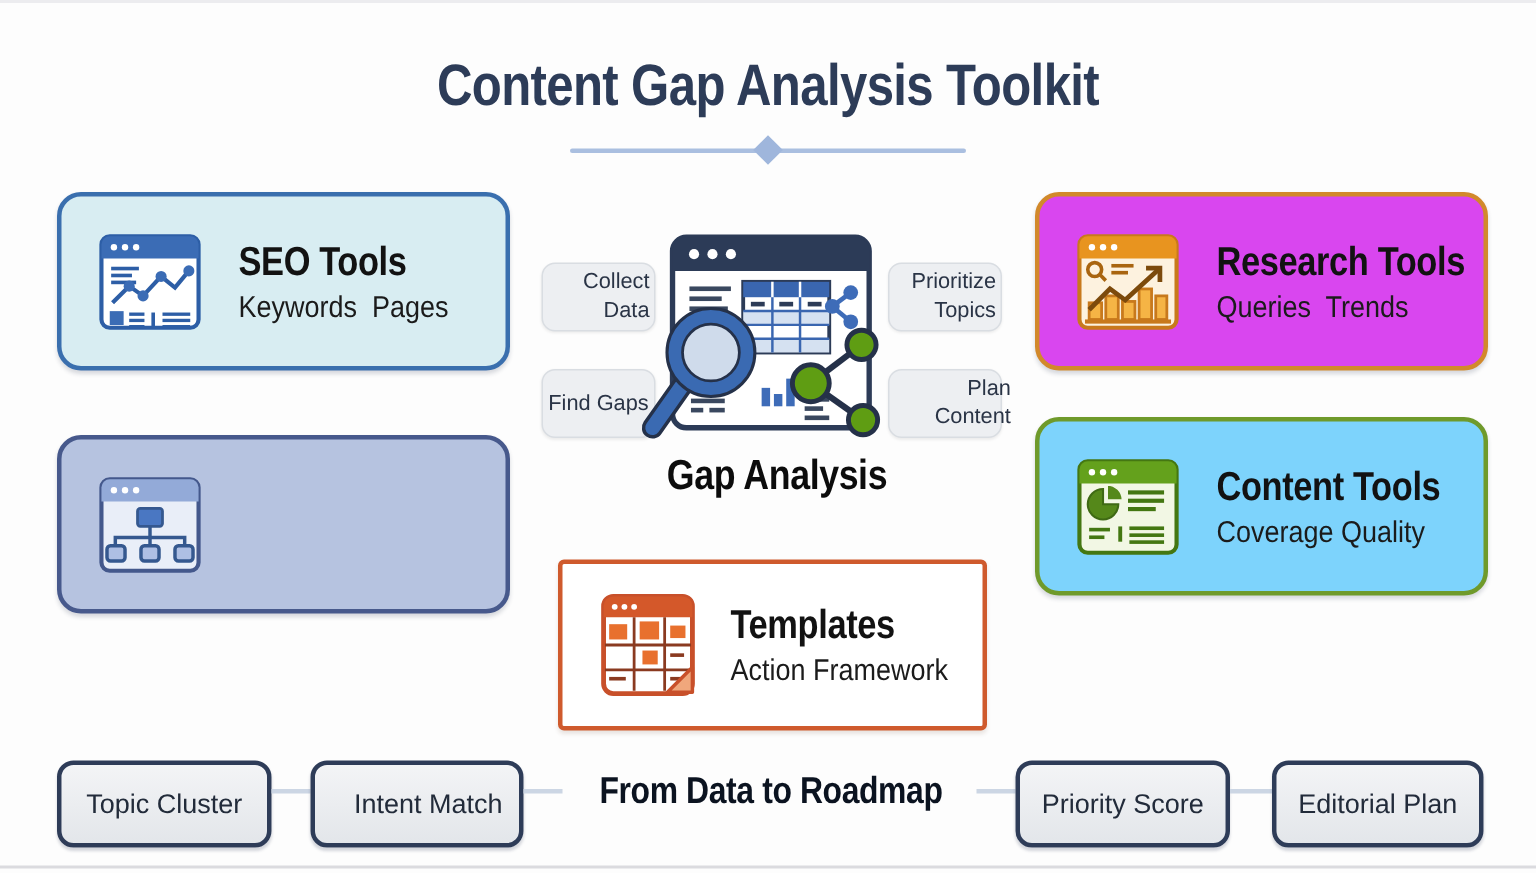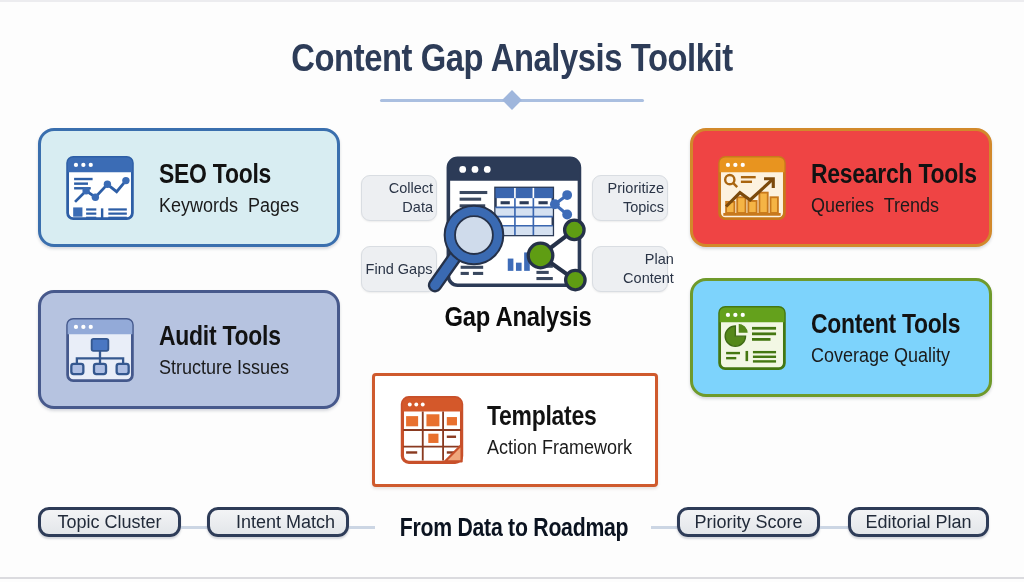--- a/index.html
+++ b/index.html
@@ -29,21 +29,21 @@
   .box-title{
     font-size:27px;font-weight:bold;color:#121212;white-space:nowrap;
     transform:scaleX(0.85);transform-origin:left center;letter-spacing:-0.3px;
   }
   .box-sub{
     font-size:20px;color:#1b1b1b;white-space:pre;margin-top:4px;
     transform:scaleX(0.9);transform-origin:left center;
   }
   .seo{left:38px;top:128px;background:#d8edf2;border-color:#3a6fae;}
   .audit{left:38px;top:290px;background:#b6c3e0;border-color:#47598c;}
-  .research{left:690px;top:128px;background:#ef4444;border-color:#d2892b;}
+  .research{left:690px;top:128px;background:#d946ef;border-color:#d2892b;}
   .content{left:690px;top:278px;background:#7dd3fc;border-color:#6f9a2b;}
 
   .step-label{
     position:absolute;width:76px;height:46px;background:#edeff2;border:1px solid #d9dde2;
     border-radius:9px;display:flex;align-items:center;justify-content:center;text-align:right;
     font-size:14.5px;color:#2a3446;line-height:1.3;box-sizing:border-box;padding:0 3px;
     box-shadow:0 1px 2px rgba(0,0,0,0.07);
   }
   .step-tl{left:361px;top:175px;}
   .step-tr{left:592px;top:175px;}
@@ -65,21 +65,21 @@
   }
   .templates-box .box-icon{width:74px;height:74px;flex:0 0 auto;}
   .templates-box .box-text{margin-left:18px;}
 
   .bottom-headline{
     position:absolute;left:374px;top:513px;width:280px;text-align:center;
     font-size:25px;font-weight:bold;color:#0b1320;white-space:nowrap;
     transform:scaleX(0.85);transform-origin:center;letter-spacing:-0.3px;
   }
   .pill{
-    position:absolute;top:507px;height:30px;background:linear-gradient(#f3f4f6,#e3e6ea);
+    position:absolute;top:507px;height:58px;background:linear-gradient(#f3f4f6,#e3e6ea);
     border:3px solid #2e3c58;border-radius:11px;box-sizing:border-box;
     display:flex;align-items:center;justify-content:center;font-size:18px;color:#222b3a;
     box-shadow:0 2px 2px rgba(30,40,70,0.18);
   }
   .pill-1{left:38px;width:143px;}
   .pill-2{left:207px;width:142px;padding-left:15px;}
   .pill-3{left:677px;width:143px;}
   .pill-4{left:848px;width:141px;}
   .conn{position:absolute;top:526px;height:3px;background:#ccd6e4;}
   .conn-1{left:181px;width:26px;}
@@ -136,24 +136,20 @@
         <circle cx="22" cy="15" r="2.3" fill="#fff"></circle>
         <circle cx="30" cy="15" r="2.3" fill="#fff"></circle>
       <rect x="31" y="28" width="18" height="13" rx="2" fill="#4a77c2" stroke="#35588f" stroke-width="2"></rect>
       <line x1="40" y1="41" x2="40" y2="49" stroke="#35588f" stroke-width="2.5"></line>
       <polyline points="15,55 15,49 65,49 65,55" fill="none" stroke="#35588f" stroke-width="2.5"></polyline>
       <line x1="40" y1="49" x2="40" y2="55" stroke="#35588f" stroke-width="2.5"></line>
       <rect x="9" y="55" width="13" height="11" rx="2.5" fill="#aebfe4" stroke="#35588f" stroke-width="2.5"></rect>
       <rect x="33.5" y="55" width="13" height="11" rx="2.5" fill="#aebfe4" stroke="#35588f" stroke-width="2.5"></rect>
       <rect x="58" y="55" width="13" height="11" rx="2.5" fill="#aebfe4" stroke="#35588f" stroke-width="2.5"></rect>
     </svg>
-    <div class="box-text">
-      <div class="box-title">Audit Tools</div>
-      <div class="box-sub">Structure Issues</div>
-    </div>
   </div>
 
   <div class="tool-box research">
     <svg class="box-icon" viewBox="0 0 80 80">
       <rect x="5" y="7" width="70" height="66" rx="6" fill="#fdf2df" stroke="#c8791c" stroke-width="3"></rect>
       <path d="M5 13 a6 6 0 0 1 6 -6 h58 a6 6 0 0 1 6 6 v10 H5 z" fill="#e8941f"></path>
       <circle cx="14" cy="15" r="2.3" fill="#fff"></circle>
         <circle cx="22" cy="15" r="2.3" fill="#fff"></circle>
         <circle cx="30" cy="15" r="2.3" fill="#fff"></circle>
       <circle cx="16" cy="31" r="5" fill="none" stroke="#a96510" stroke-width="2.6"></circle>

